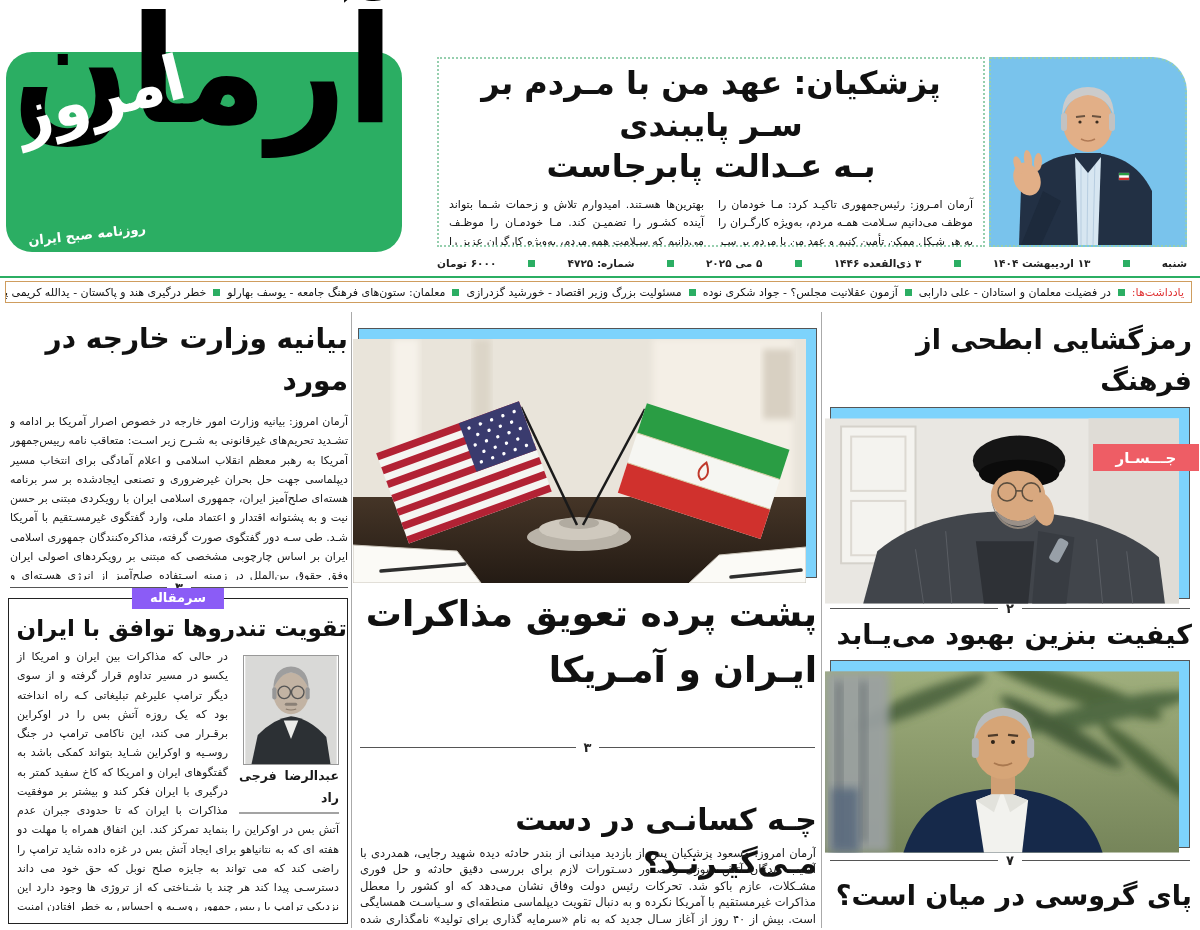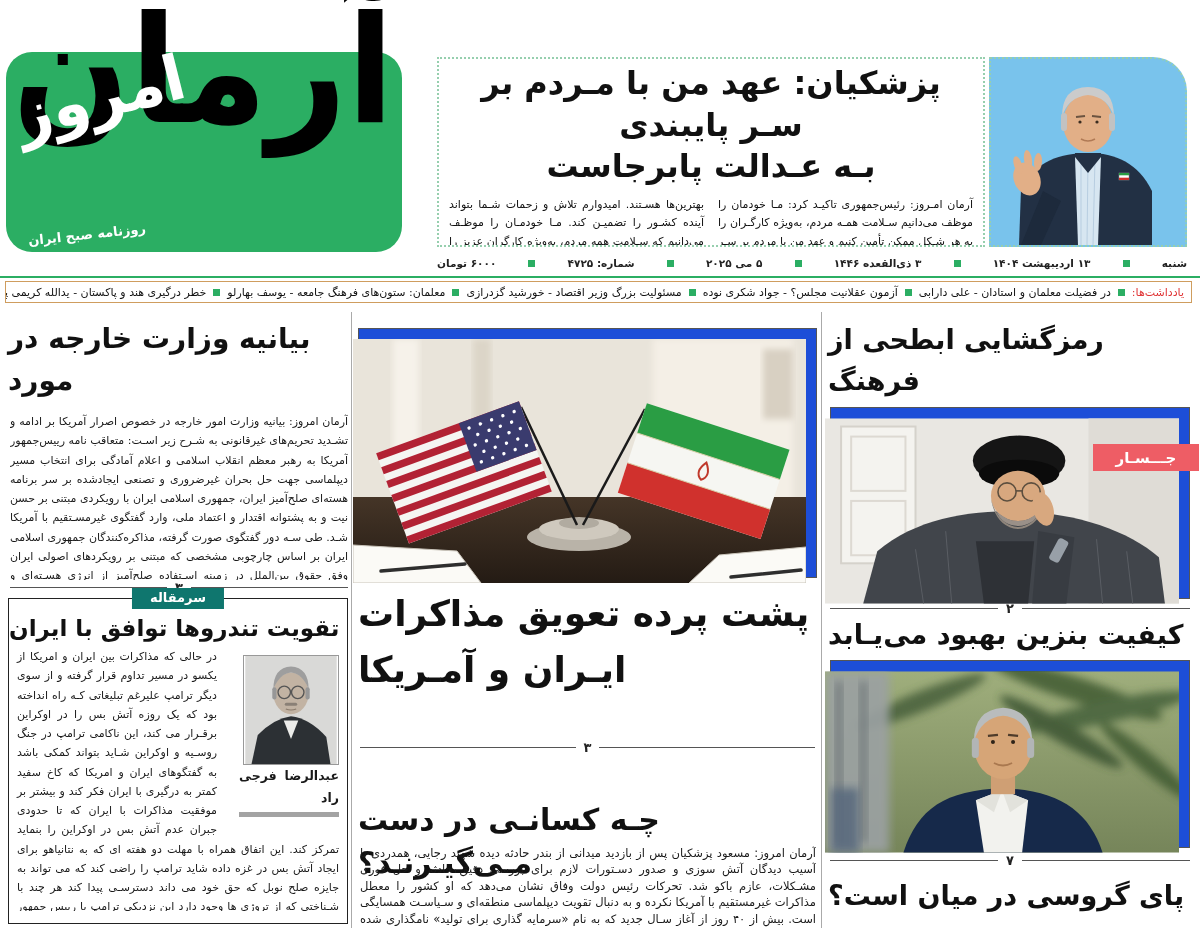--- a/index.html
+++ b/index.html
@@ -30,34 +30,34 @@
   #dateline{left:437px;top:253px;width:750px;height:20px;display:flex;justify-content:space-between;align-items:center;font-size:10.5px;font-weight:bold;color:#222}
   .sq{display:inline-block;width:7px;height:7px;background:#2bae63;flex:0 0 auto}
   #green-rule{left:0;top:276px;width:1200px;height:2px;background:#2bae63}
   #notes-bar{left:5px;top:281px;width:1187px;height:22px;border:1px solid #cf9d5e;background:#fff;display:flex;align-items:center;gap:7px;padding:0 7px;font-size:11px;white-space:nowrap;overflow:hidden}
   #notes-label{color:#e03536;font-weight:normal}
 
   
   .vrule{width:1px;background:#aaa;top:312px;height:616px}
 
   
-  .headline{font-weight:900;text-align:left;letter-spacing:-0.5px}
+  .headline{font-weight:900;text-align:right;letter-spacing:-0.5px}
   .pgref{display:flex;align-items:center;gap:8px;font-size:13px;font-weight:bold;color:#222}
   .pgref::before,.pgref::after{content:"";flex:1;height:1px;background:#555}
-  .photo{border:1px solid #555;background:#1d4ed8;padding:10px}
+  .photo{border:1px solid #555;background:#7dd3fc;padding:10px}
   .body-text{font-size:11px;line-height:1.75;text-align:justify;color:#1a1a1a;overflow:hidden}
 
   
   #fm-title{left:8px;top:318px;width:340px;font-size:28px;line-height:1.5}
   #fm-body{left:10px;top:412px;width:338px;height:168px}
   #fm-pgref{left:10px;top:580px;width:338px}
   #editorial-box{left:8px;top:598px;width:340px;height:326px;border:1.5px solid #222;overflow:visible}
-  #editorial-tab{position:absolute;top:-11px;right:50%;transform:translateX(50%);background:#0f766e;color:#fff;font-size:13px;font-weight:bold;padding:2px 18px;line-height:1.3}
+  #editorial-tab{position:absolute;top:-11px;right:50%;transform:translateX(50%);background:#8b5cf6;color:#fff;font-size:13px;font-weight:bold;padding:2px 18px;line-height:1.3}
   #editorial-title{margin-top:16px;font-size:23px}
-  #editorial-photo-wrap{float:right;width:100px;margin:8px 0 4px 22px;border-bottom:5px solid #a3a3a3;padding-bottom:3px}
+  #editorial-photo-wrap{float:right;width:100px;margin:8px 0 4px 11px;border-bottom:2px solid #a3a3a3;padding-bottom:3px}
   #editorial-photo-wrap svg{border:1px solid #999}
   #editorial-author{font-size:12.5px;font-weight:bold;text-align:center;padding-top:3px}
   #editorial-body{padding:6px 8px 4px;height:270px}
 
   
   #flags-photo{left:358px;top:328px;width:459px;height:250px}
   #main-title{left:358px;top:586px;width:459px;font-size:36px;line-height:1.55;letter-spacing:-2px}
   #main-pgref{left:360px;top:740px;width:455px}
   #parl-title{left:358px;top:754px;width:459px;font-size:30px;line-height:1.45;letter-spacing:-1px}
   #parl-body{left:360px;top:845px;width:456px;height:82px;font-size:11.5px;line-height:1.43}

